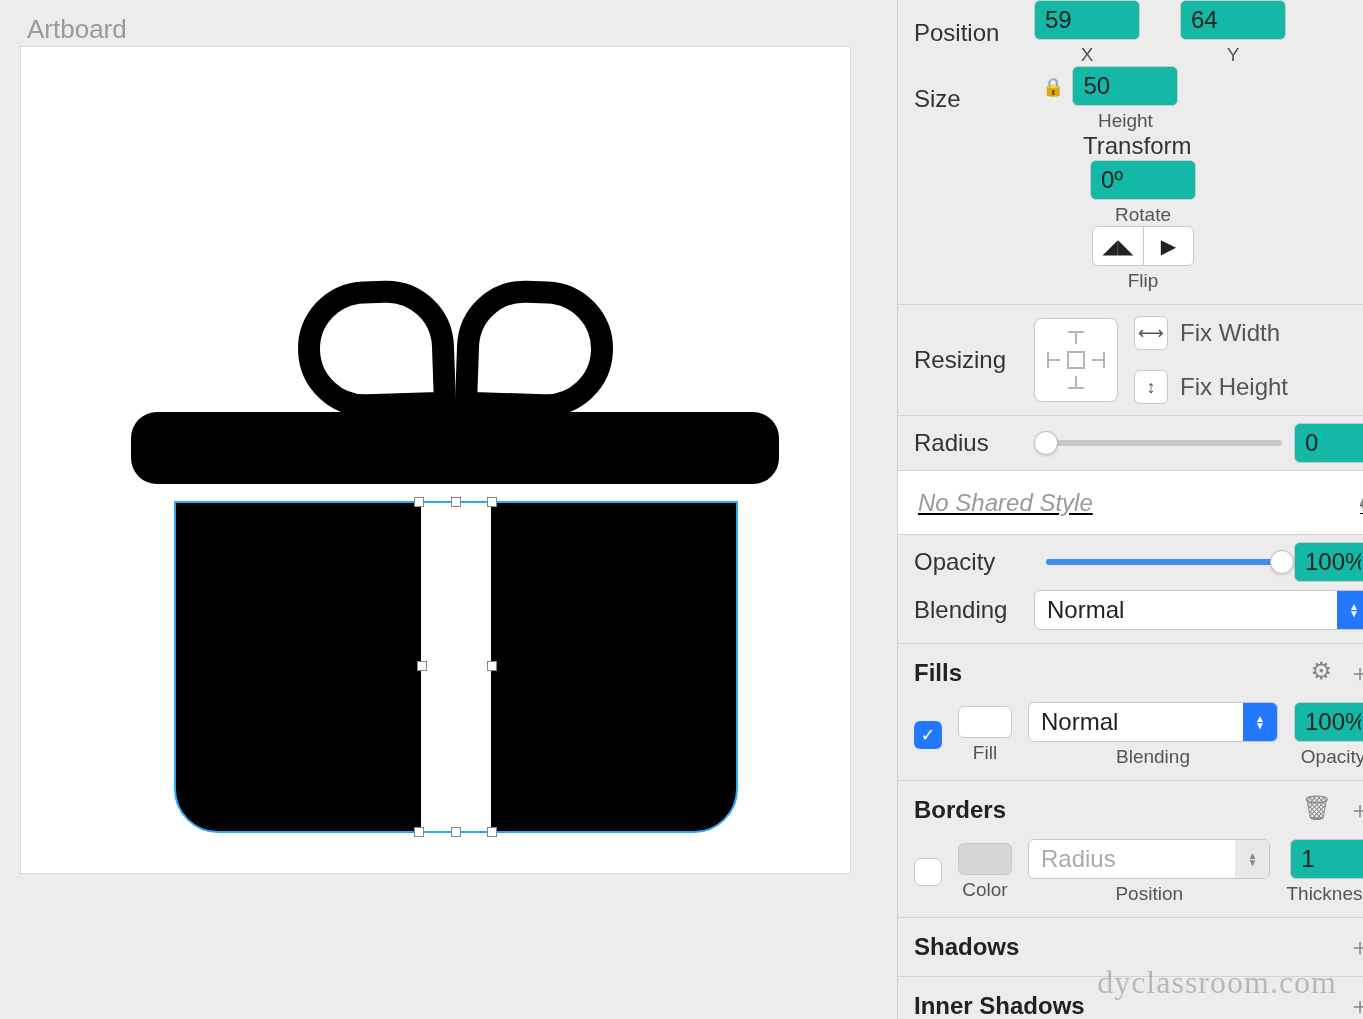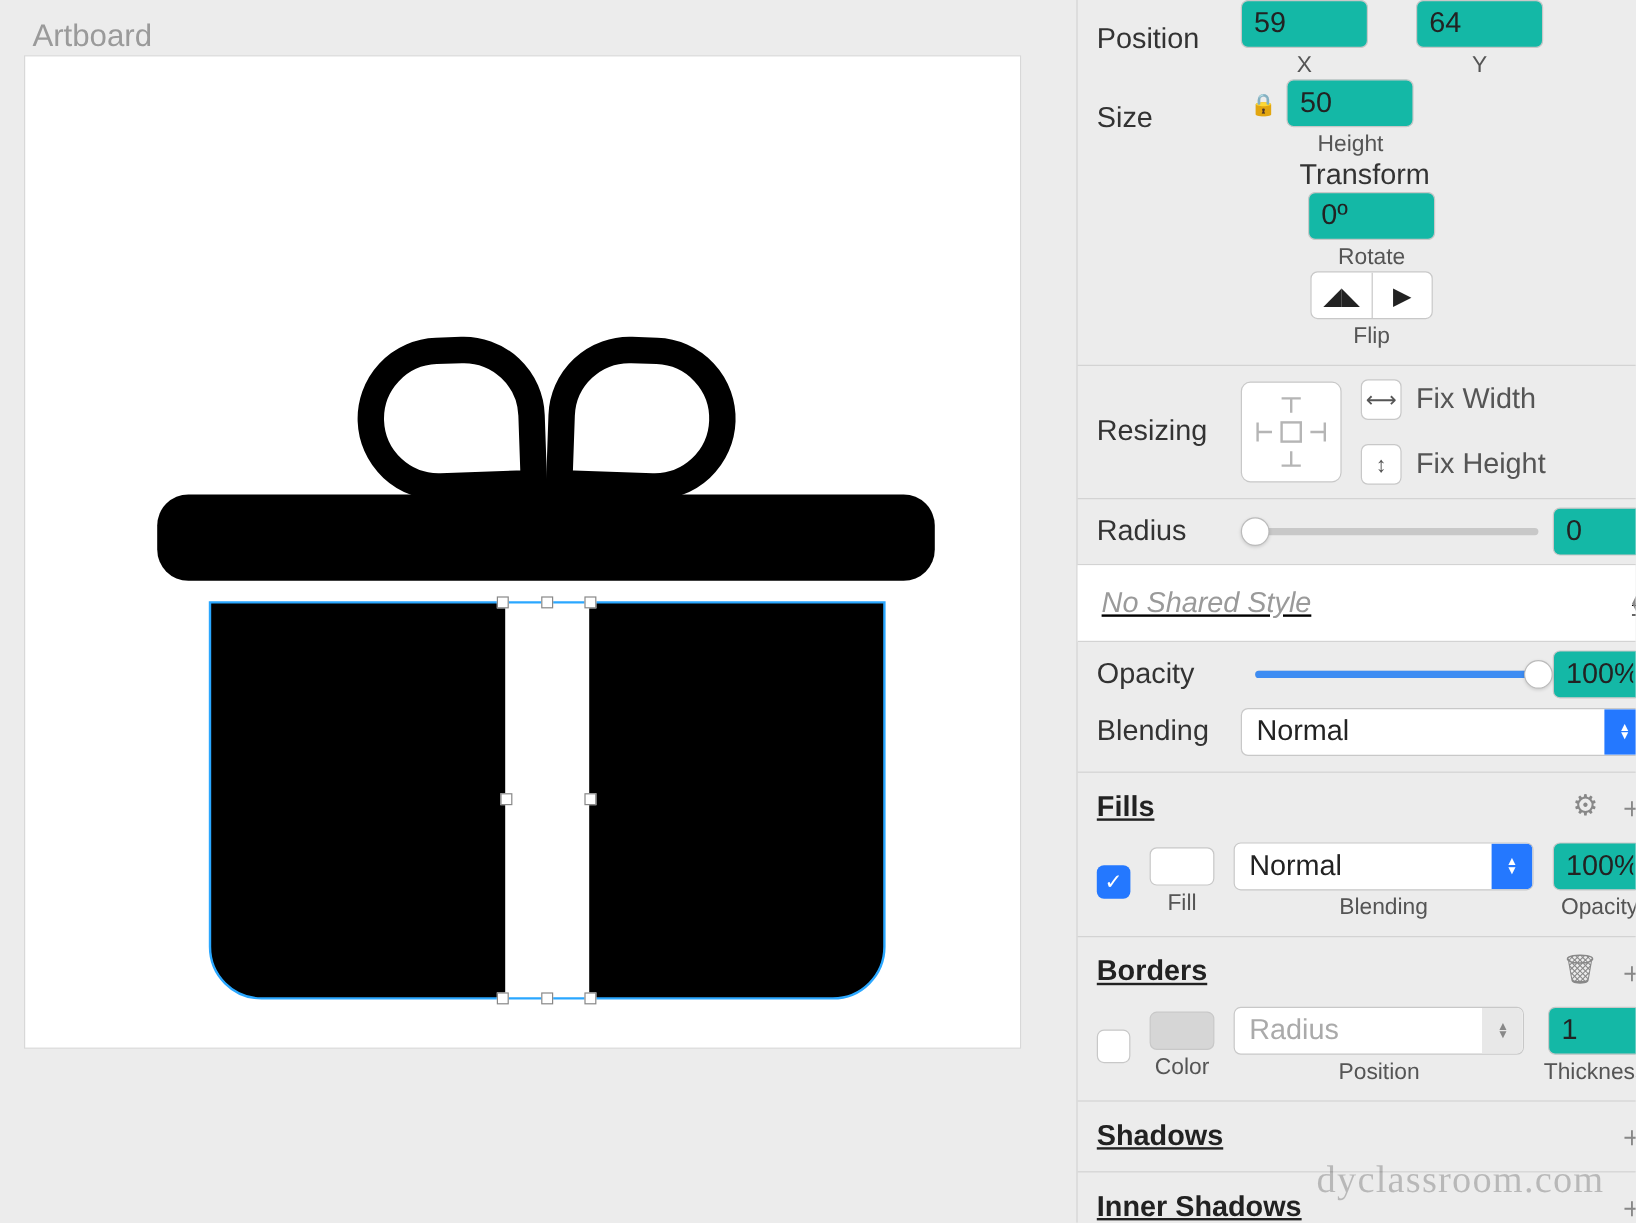--- a/index.html
+++ b/index.html
@@ -46,21 +46,21 @@
   .shared-style { width: 100%; height: 64px; background: #fff; display: flex; align-items: center; justify-content: space-between; padding: 0 20px; border-bottom: 1px solid #d3d3d3; text-decoration: underline; }
   .shared-style span { font-size: 24px; color: #9a9a9a; font-style: italic; }
   .disclosure { font-size: 16px; color: #888; display: flex; flex-direction: column; line-height: 8px; }
 
   .select { height: 40px; background: #fff; border: 1px solid #c8c8c8; border-radius: 6px; display: flex; align-items: center; justify-content: space-between; padding: 0 0 0 12px; font-size: 24px; color: #222; overflow: hidden; }
   .select-caret { width: 34px; height: 100%; background: #2478ff; display: flex; flex-direction: column; align-items: center; justify-content: center; color: #fff; font-size: 10px; line-height: 7px; }
   .select.disabled { color: #aaa; }
   .select.disabled .select-caret { background: #e8e8e8; color: #888; }
 
   .sec-head { display: flex; align-items: center; justify-content: space-between; height: 58px; }
-  .sec-head .title { font-size: 24px; font-weight: 600; color: #222; text-decoration: underline; }
+  .sec-head .title { font-size: 24px; font-weight: 600; color: #222; }
   .sec-icons { display: flex; gap: 16px; color: #888; font-size: 24px; }
 
   .checkbox { width: 28px; height: 28px; border-radius: 6px; display: flex; align-items: center; justify-content: center; font-size: 18px; color: #fff; }
   .checkbox.on { background: #2478ff; }
   .checkbox.off { background: #fff; border: 1px solid #c8c8c8; }
   .swatch { width: 54px; height: 32px; border: 1px solid #c8c8c8; border-radius: 6px; background: #fff; }
   .swatch.gray { background: #d6d6d6; }
 
   .watermark { position: absolute; right: 26px; bottom: 18px; font-size: 32px; color: rgba(0,0,0,.22); font-family: Georgia, serif; letter-spacing: 1px; }
 </style>

